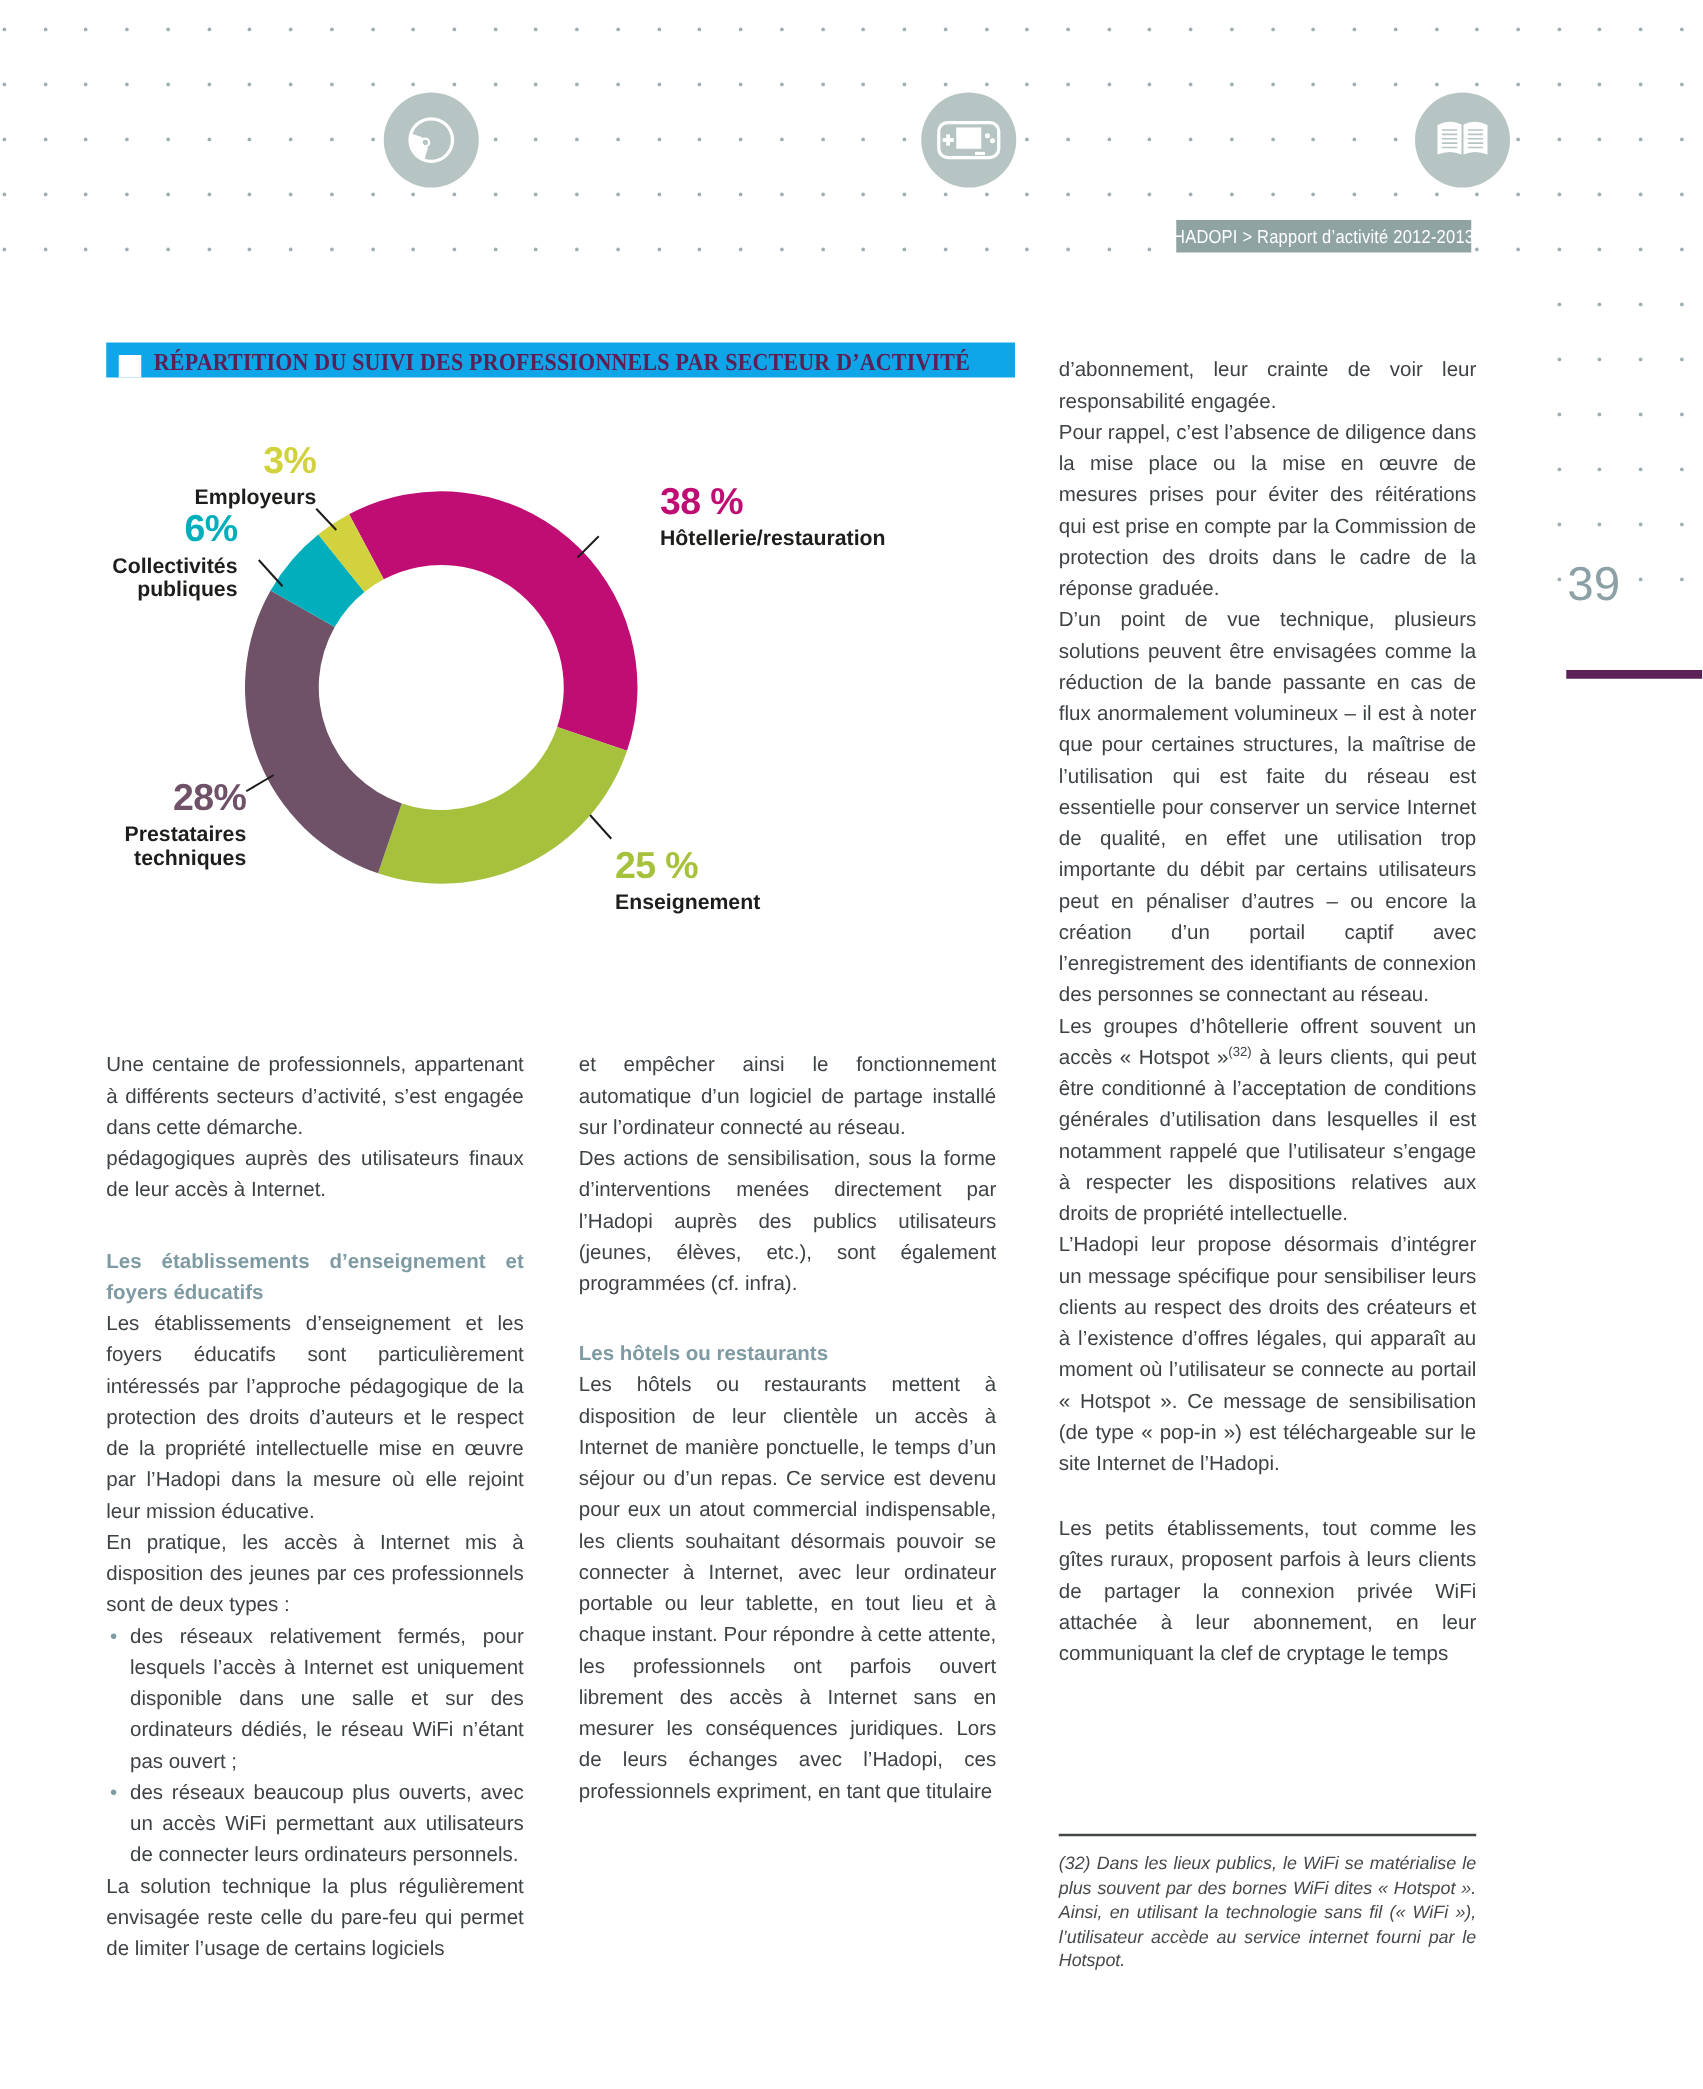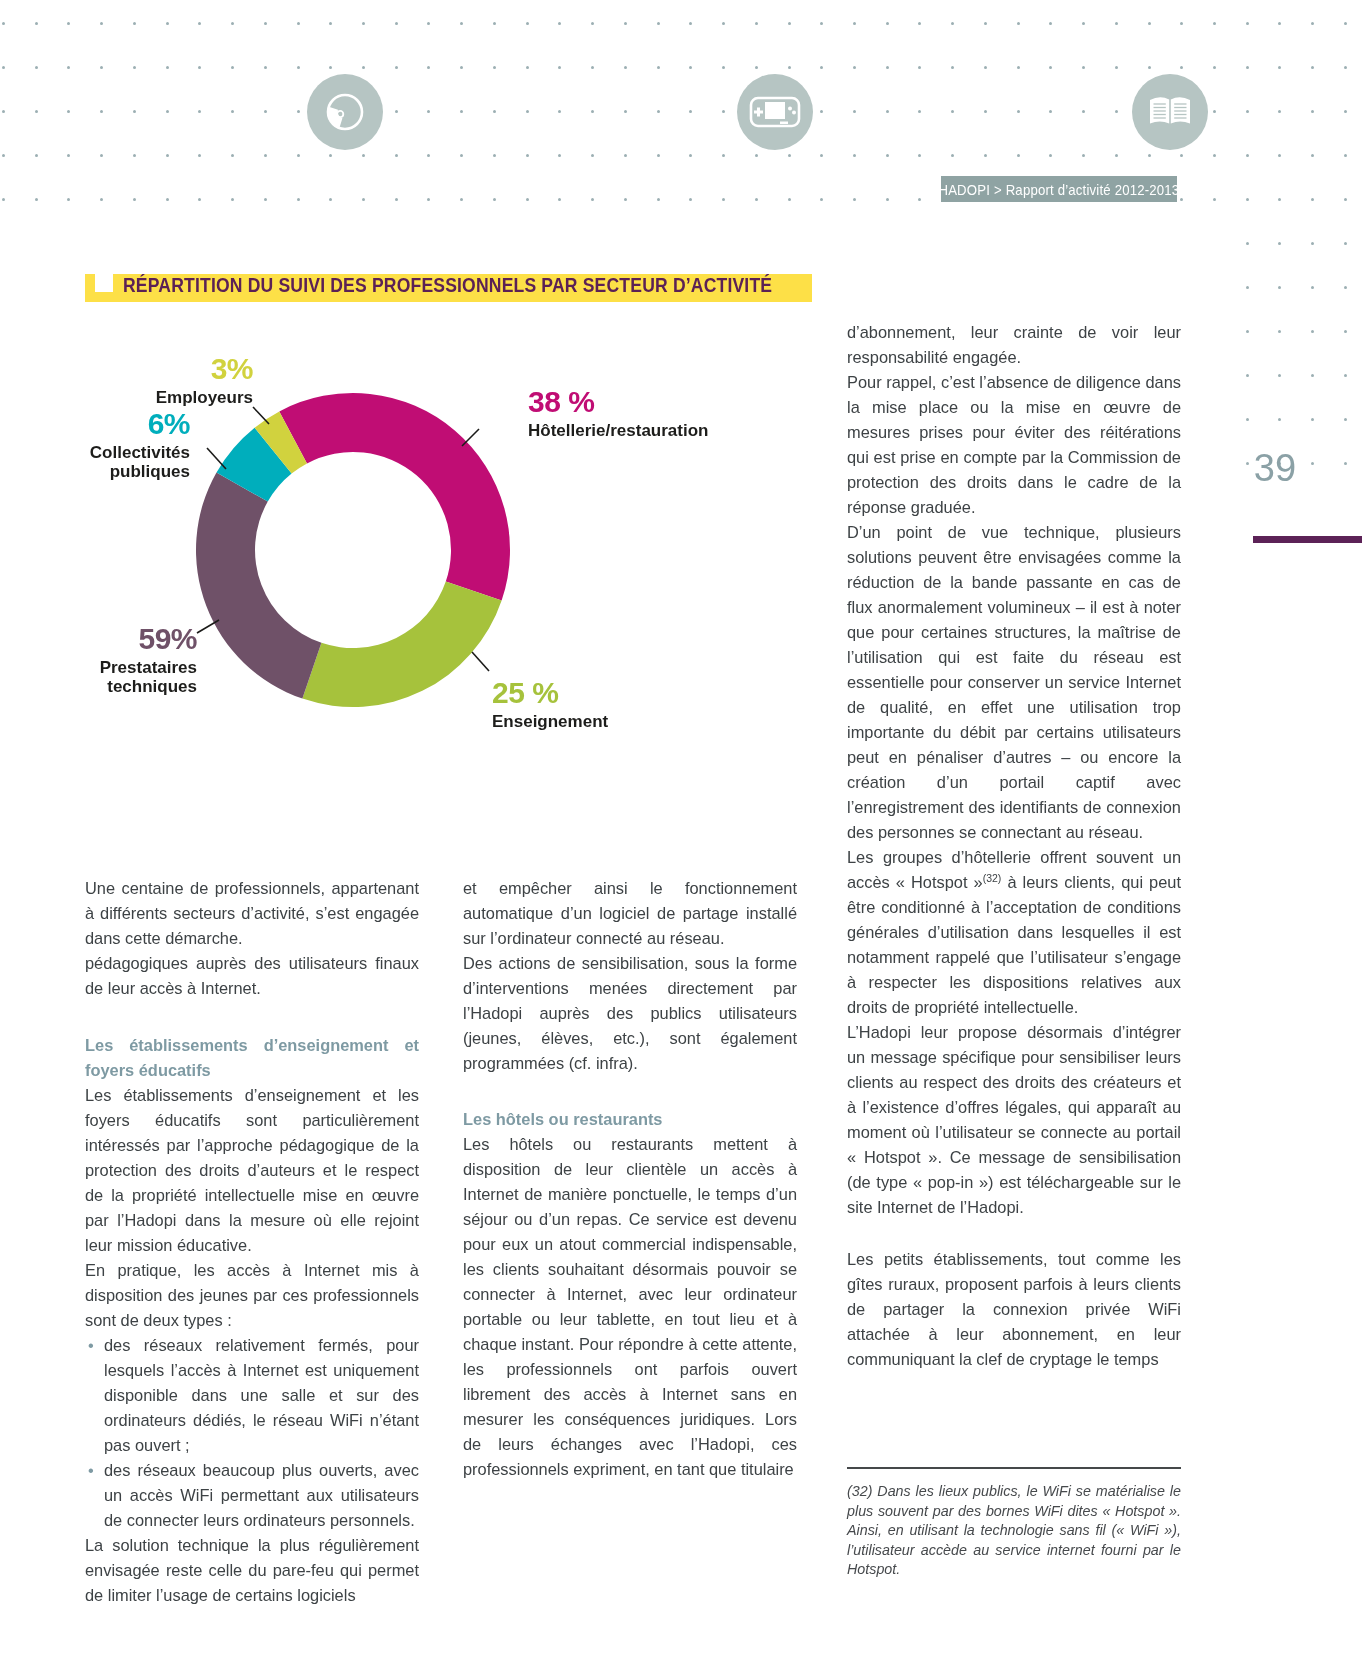--- a/index.html
+++ b/index.html
@@ -12,34 +12,34 @@
   .hicon{position:absolute;width:76px;height:76px;border-radius:50%;background:#b6c5c3;
          display:flex;align-items:center;justify-content:center;}
   #hicon1{left:307px;top:74px;}
   #hicon2{left:737px;top:74px;}
   #hicon3{left:1132px;top:74px;}
   
   .badge{position:absolute;left:941px;top:176px;width:236px;height:26px;background:#8fa3a3;
          display:flex;align-items:center;justify-content:center;}
   .badge span{color:#ffffff;font-size:15px;white-space:nowrap;transform:scaleX(.88);letter-spacing:.2px;}
   
-  .titlebar{position:absolute;left:85px;top:274px;width:727px;height:28px;background:#fde047;
-            display:flex;align-items:flex-start;}
+  .titlebar{position:absolute;left:85px;top:274px;width:727px;height:28px;background:#0ea5e9;
+            display:flex;align-items:flex-end;font-family:Liberation Serif, serif;}
   .titlebar .sq{flex:none;width:18px;height:18px;background:#ffffff;margin-left:10px;}
   .titlebar .titletext{color:#5b2155;font-weight:bold;font-size:19.5px;margin-left:10px;white-space:nowrap;
             transform:scaleX(.9);transform-origin:left center;letter-spacing:.2px;}
   
   .chart{position:absolute;left:85px;top:300px;width:727px;height:475px;}
   .chart svg{position:absolute;left:0;top:0;}
   .clabel{position:absolute;}
   .clabel .pct{font-size:30px;font-weight:bold;line-height:31px;letter-spacing:-.5px;}
   .clabel .lbl{font-size:17px;font-weight:bold;color:#1d1d1b;line-height:19px;margin-top:4px;}
   .clabel.right{text-align:right;}
   
-  .col{position:absolute;width:334px;color:#3d4245;font-size:16.4px;line-height:25px;text-align:justify;margin-top:36px;}
+  .col{position:absolute;width:334px;color:#3d4245;font-size:16.4px;line-height:25px;text-align:justify;}
   .col p{margin:0;}
   .col .heading{color:#7e9aa3;font-weight:bold;margin-top:32px;}
   .col .heading.h-one{margin-top:31px;}
   .col ul{margin:0;padding:0 0 0 19px;list-style:none;}
   .col li{position:relative;}
   .col li::before{content:"\2022";position:absolute;left:-16px;color:#7e9aa3;}
   .gap-top{margin-top:27px !important;}
   #col1{left:85px;top:840px;}
   #col2{left:463px;top:840px;}
   #col3{left:847px;top:284px;}
@@ -364,21 +364,21 @@
       <div class="pct" style="color: rgb(192, 13, 116);">38 %</div>
       <div class="lbl">Hôtellerie/restauration</div>
     </div>
 
     <div class="clabel" style="left:407px;top:361px;margin-top:16px;">
       <div class="pct" style="color: rgb(166, 194, 60);">25 %</div>
       <div class="lbl">Enseignement</div>
     </div>
 
     <div class="clabel right" style="right:615px;top:323px;">
-      <div class="pct" style="color: rgb(111, 81, 104);">59%</div>
+      <div class="pct" style="color: rgb(111, 81, 104);">28%</div>
       <div class="lbl">
         <div>Prestataires</div>
         <div>techniques</div>
       </div>
     </div>
 
     <div class="clabel right" style="right:622px;top:108px;">
       <div class="pct" style="color: rgb(0, 174, 188);">6%</div>
       <div class="lbl">
         <div>Collectivités</div>

